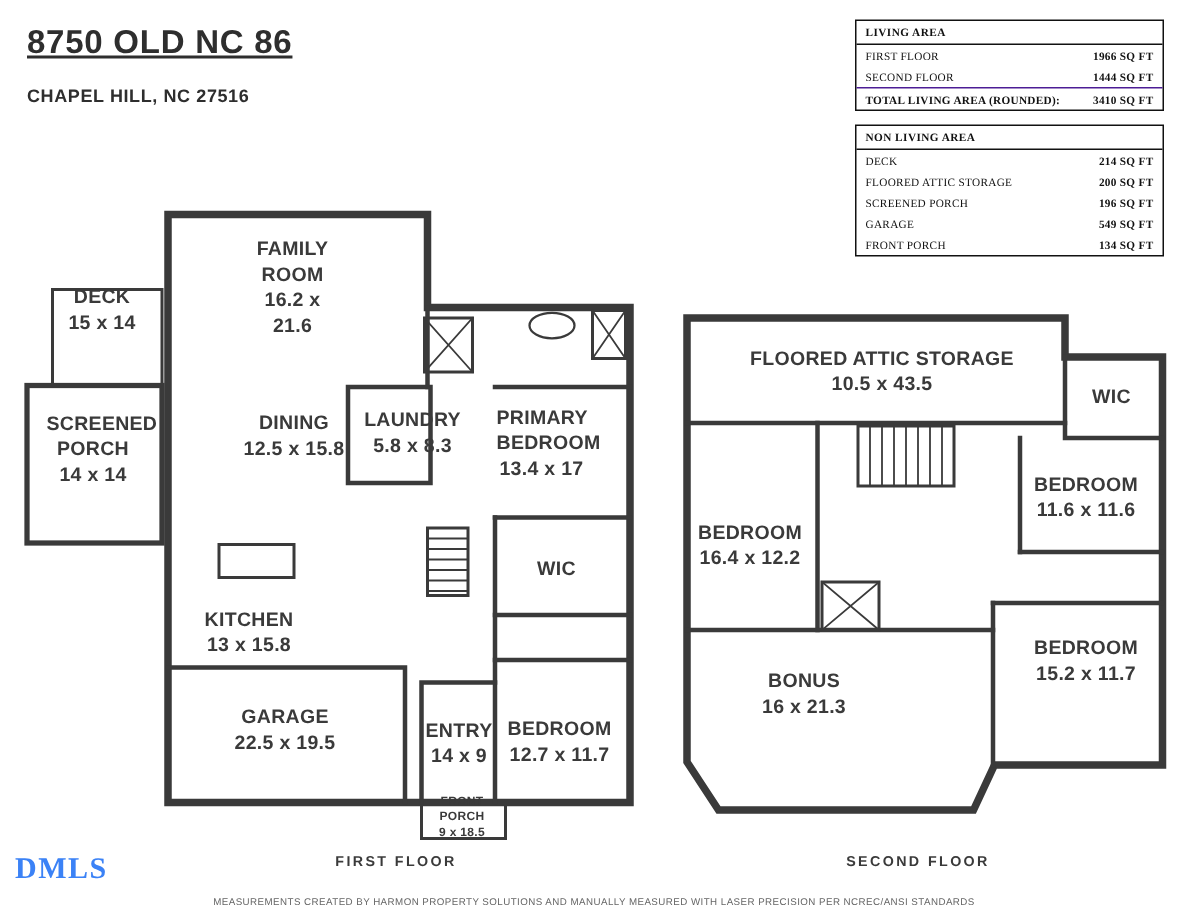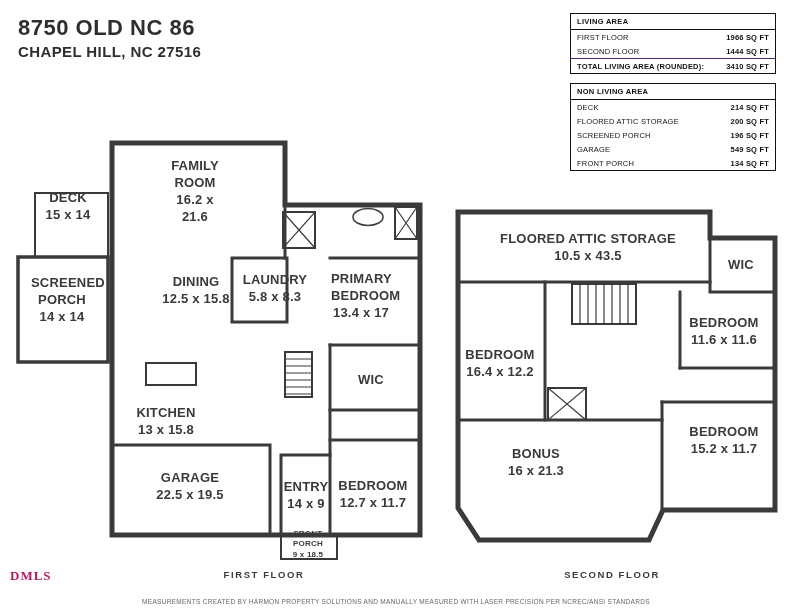--- a/index.html
+++ b/index.html
@@ -1,25 +1,25 @@
 <!DOCTYPE html>
 <html><head>
 <meta charset="utf-8">
 <style>
   * { margin:0; padding:0; box-sizing:border-box; }
   html,body { background:#ffffff; font-family:"Liberation Sans", sans-serif; }
   .page { position:relative; width:792px; height:612px; background:#ffffff; overflow:hidden; }
 
   
   .header { position:absolute; left:18px; top:16px; color:#2e2e2e; }
-  .title { font-size:22px; font-weight:800; letter-spacing:.5px; line-height:1.1; }
-  .subtitle { font-size:15px; font-weight:600; letter-spacing:.4px; margin-top:3px; }
-
-  
-  .tables { position:absolute; right:16px; top:13px; width:206px; color:#111; }
+  .title { font-size:22px; font-weight:800; letter-spacing:.5px; line-height:1.1;text-decoration:underline; }
+  .subtitle { font-size:12px; font-weight:600; letter-spacing:.4px; margin-top:17px; }
+
+  
+  .tables { position:absolute; right:16px; top:13px; width:206px; color:#111;font-family:Liberation Serif, serif; }
   .area-table { border:1px solid #111; background:#fff; margin-bottom:9px; }
   .t-header { font-size:7.5px; font-weight:700; letter-spacing:.3px; padding:3px 6px; border-bottom:1px solid #111; }
   .t-row { display:flex; justify-content:space-between; align-items:center; font-size:7.5px; padding:2.5px 6px; }
   .t-row .t-label { font-weight:400; letter-spacing:.2px; }
   .t-row .t-value { font-weight:700; letter-spacing:.2px;text-align:center; }
   .t-row.total { border-top:1px solid #4c1d95; }
   .t-row.total .t-label { font-weight:700; }
 
   
   svg.plan { position:absolute; left:0; top:0; }
@@ -29,21 +29,21 @@
                 color:#3a3a3a; font-weight:600; font-size:13px; line-height:1.3;
                 letter-spacing:.2px; white-space:nowrap; }
   .room-label .room-name, .room-label .room-dims { display:block; }
   .room-label.wrap { white-space:normal; }
 
   .caption { position:absolute; transform:translateX(-50%); font-size:9.5px; font-weight:600;
              letter-spacing:1.6px; color:#3a3a3a; }
 
   
   .logo { position:absolute; left:10px; top:568px; font-family:"Liberation Serif", serif;
-          font-weight:700; font-size:13px; letter-spacing:1px; color:#be185d; }
+          font-weight:700; font-size:20px; letter-spacing:1px; color:#3b82f6; }
   .disclaimer { position:absolute; left:0; bottom:7px; width:100%; text-align:center;
                 font-size:6.5px; letter-spacing:.3px; color:#666; }
 </style>
 </head>
 <body>
 
 <div class="page">
 
   <div class="header">
     <div class="title">8750 OLD NC 86</div>

